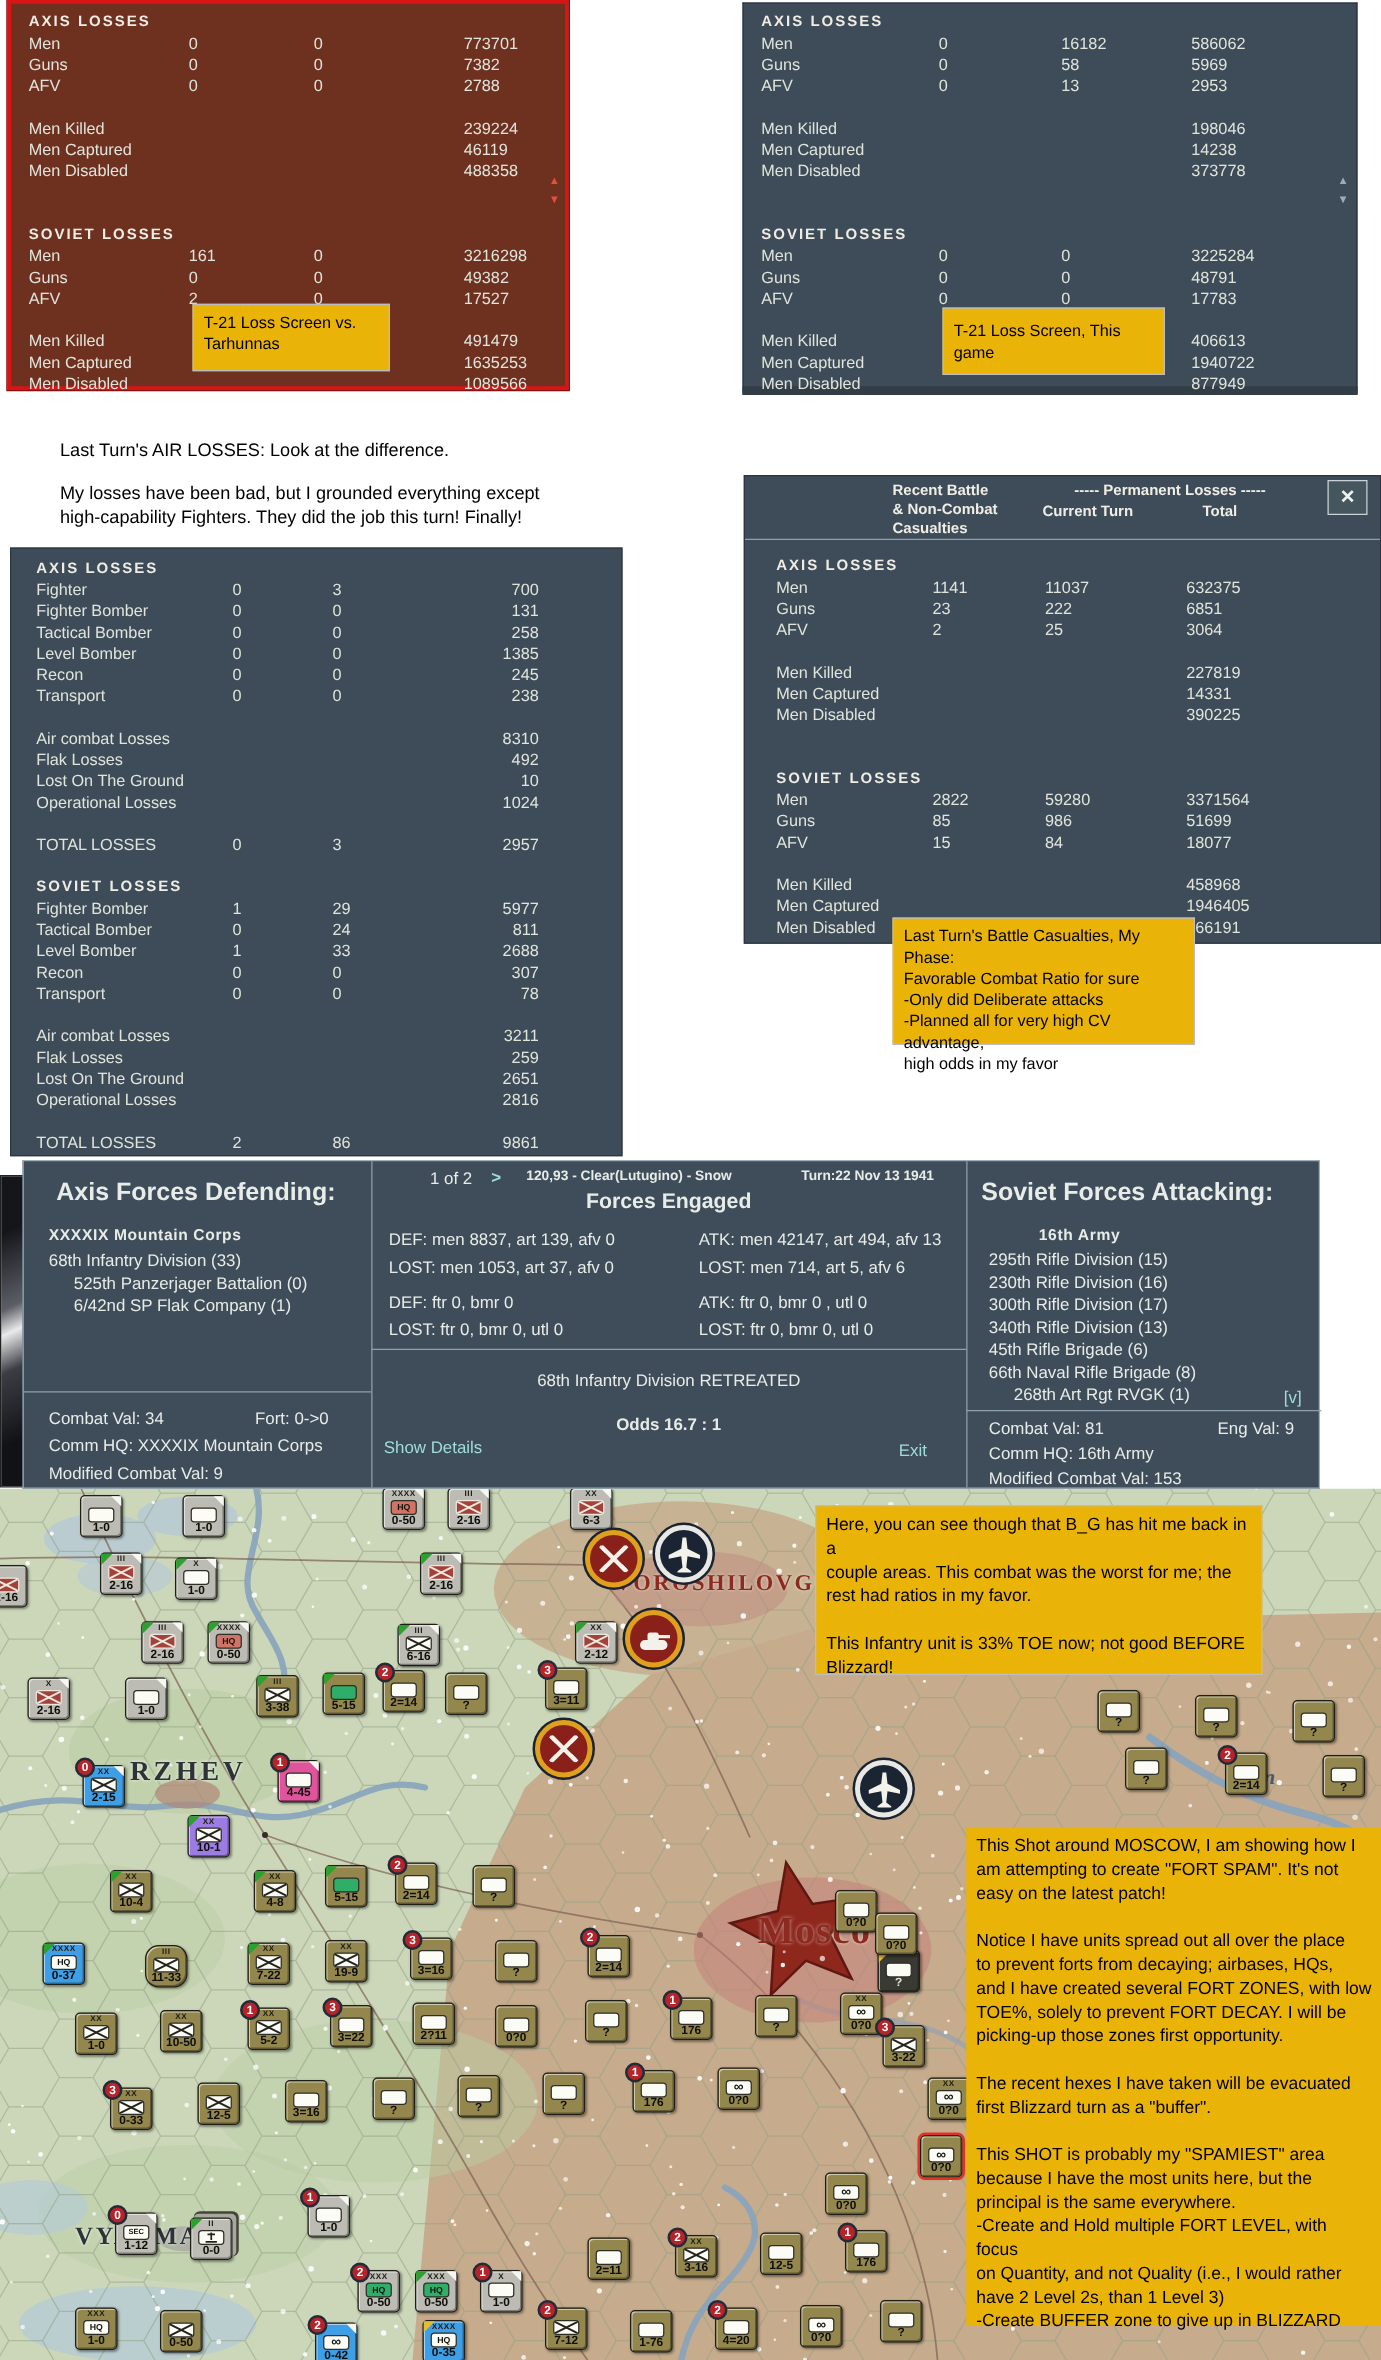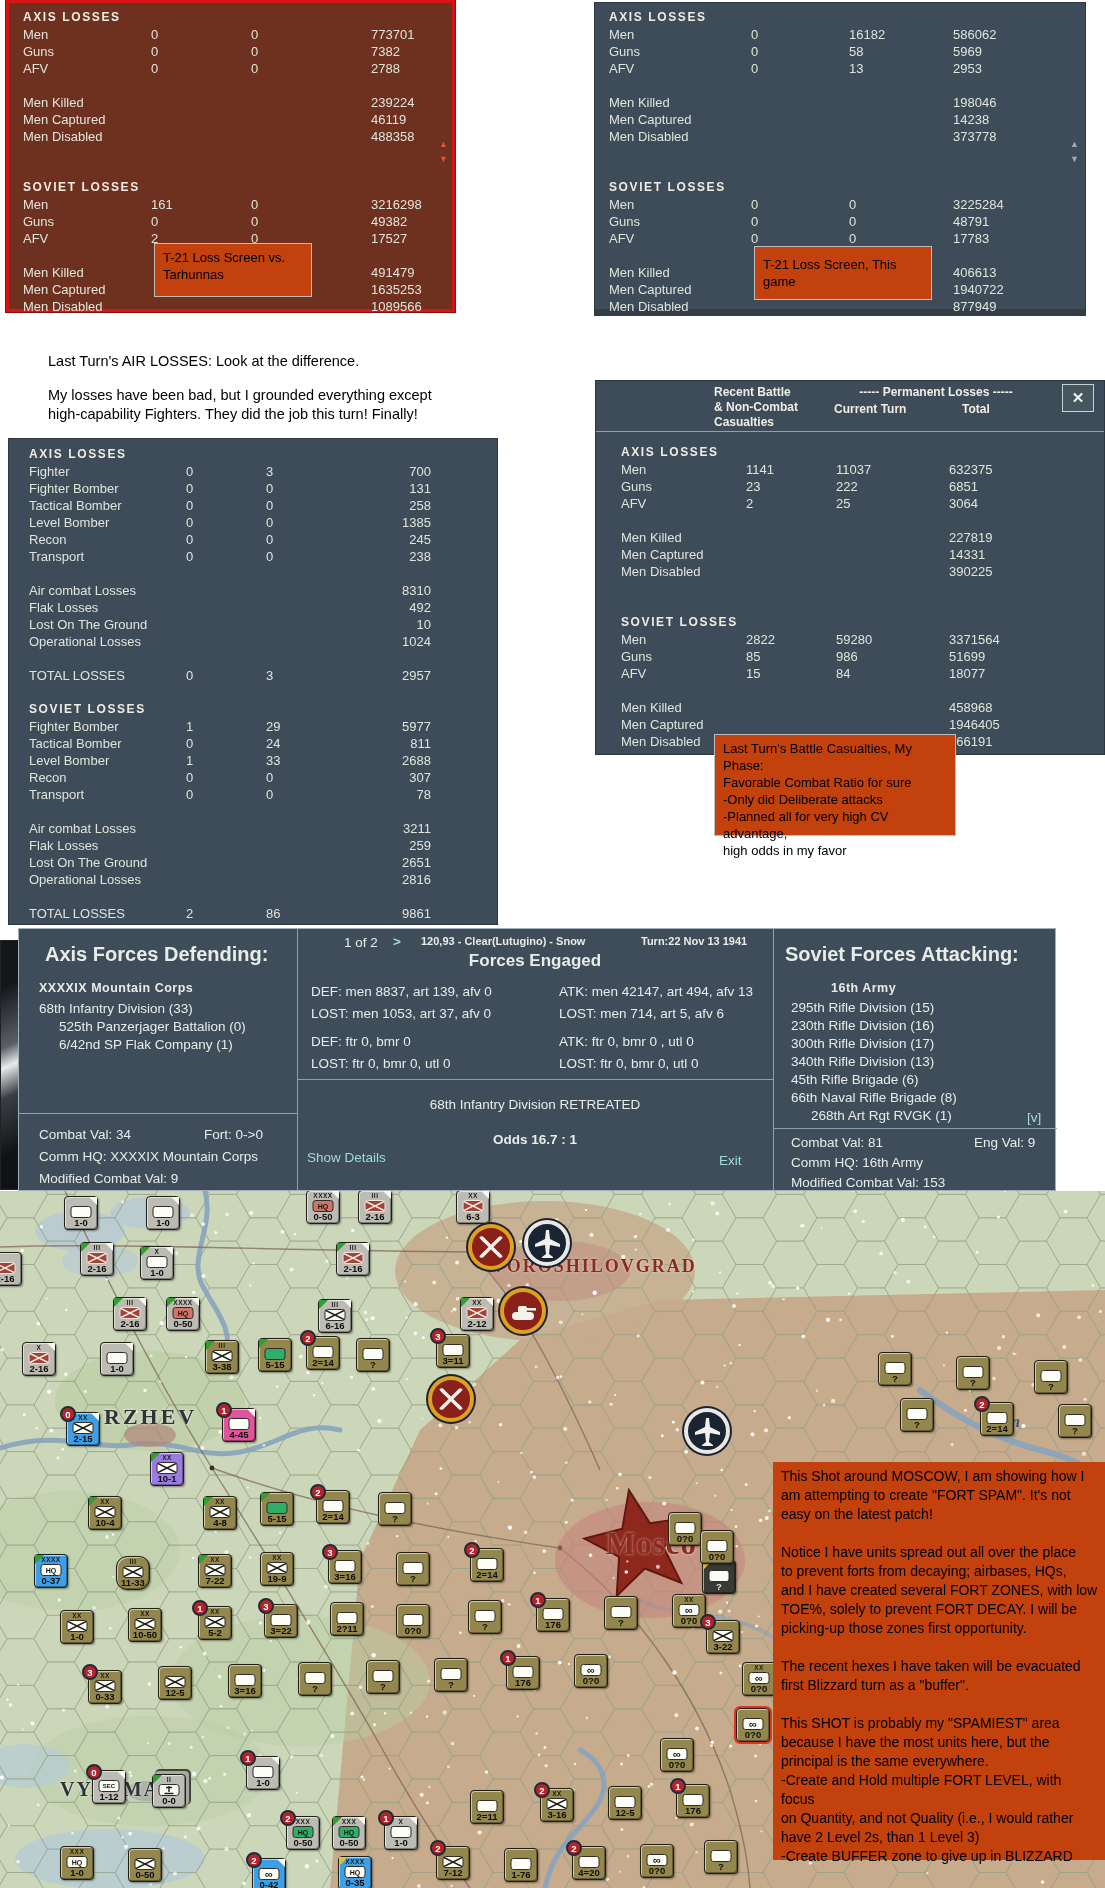--- a/index.html
+++ b/index.html
@@ -17,21 +17,21 @@
   .g3 .prow{grid-template-columns:125px 90px 113px 1fr;padding-left:25px;}
   .g4 .prow{grid-template-columns:157px 80px 105px 60px;padding-left:20px;}
   .g4 .pc3{text-align:right;}
   .p3head{position:absolute;left:0;top:0;right:0;height:50px;border-bottom:1px solid #8fa0ab;}
   .p3h{position:absolute;font-weight:bold;font-size:12px;line-height:15px;color:#f0ede4;white-space:pre-line;}
   .xbtn{position:absolute;width:30px;height:26px;background:#46565f;border:1px solid #c9d2d6;
         color:#eef2ef;font-size:15px;font-weight:bold;text-align:center;line-height:25px;cursor:pointer;}
   .sarr{position:absolute;font-size:9px;line-height:9px;cursor:pointer;}
 
   
-  .note{position:absolute;background:#c2410c;color:#000;border:1px solid #bdbdbd;
+  .note{position:absolute;background:#eab308;color:#000;border:1px solid #bdbdbd;
         padding:5px 8px;font-size:13px;line-height:17px;white-space:pre-line;z-index:40;box-sizing:border-box;}
   .note.mid{font-size:14px;line-height:19px;}
   .note.vc{display:flex;align-items:center;}
   .freetext{position:absolute;white-space:pre-line;font-size:14.5px;line-height:19px;color:#000;z-index:5;}
 
   
   .battle{position:absolute;left:18px;top:928px;width:1038px;height:263px;background:#3e4d59;
           border:1px solid #9fb0ba;box-sizing:border-box;z-index:10;}
   .bt{position:absolute;color:#e8ece8;font-size:13.5px;white-space:nowrap;}
   .bt.b{font-weight:bold;}
@@ -1701,20 +1701,26 @@
           <path d="M8 19 L3 24 M20 19 L25 24 M8 9 L3 4 M20 9 L25 4" stroke="#f2f2ea" stroke-width="2"></path>
         </svg>
       </div>
       <div class="bicon" style="left: 684px; top: 217px; background: rgb(27, 36, 51); border-color: rgb(232, 232, 228);">
         <svg width="30" height="30" viewBox="0 0 30 30">
           <path d="M14 2 h3 l1 9 10 5 v3 l-10 -2 -1 9 4 3 v2 h-11 v-2 l4 -3 -1 -9 -10 2 v-3 l10 -5 z" fill="#f2f2ea"></path>
         </svg>
       </div>
     </div>
 
+  <div class="note mid" style="left:652px;top:1204px;width:358px;height:136px;">Here, you can see though that B_G has hit me back in a
+couple areas.  This combat was the worst for me; the
+rest had ratios in my favor.
+
+This Infantry unit is 33% TOE now; not good BEFORE
+Blizzard!</div>
   <div class="note mid" style="left:773px;top:1462px;width:333px;height:398px;border:none;">This Shot around MOSCOW, I am showing how I
 am attempting to create "FORT SPAM".  It's not
 easy on the latest patch!
 
 Notice I have units spread out all over the place
 to prevent forts from decaying; airbases, HQs,
 and I have created several FORT ZONES, with low
 TOE%, solely to prevent FORT DECAY.  I will be
 picking-up those zones first opportunity.
 

